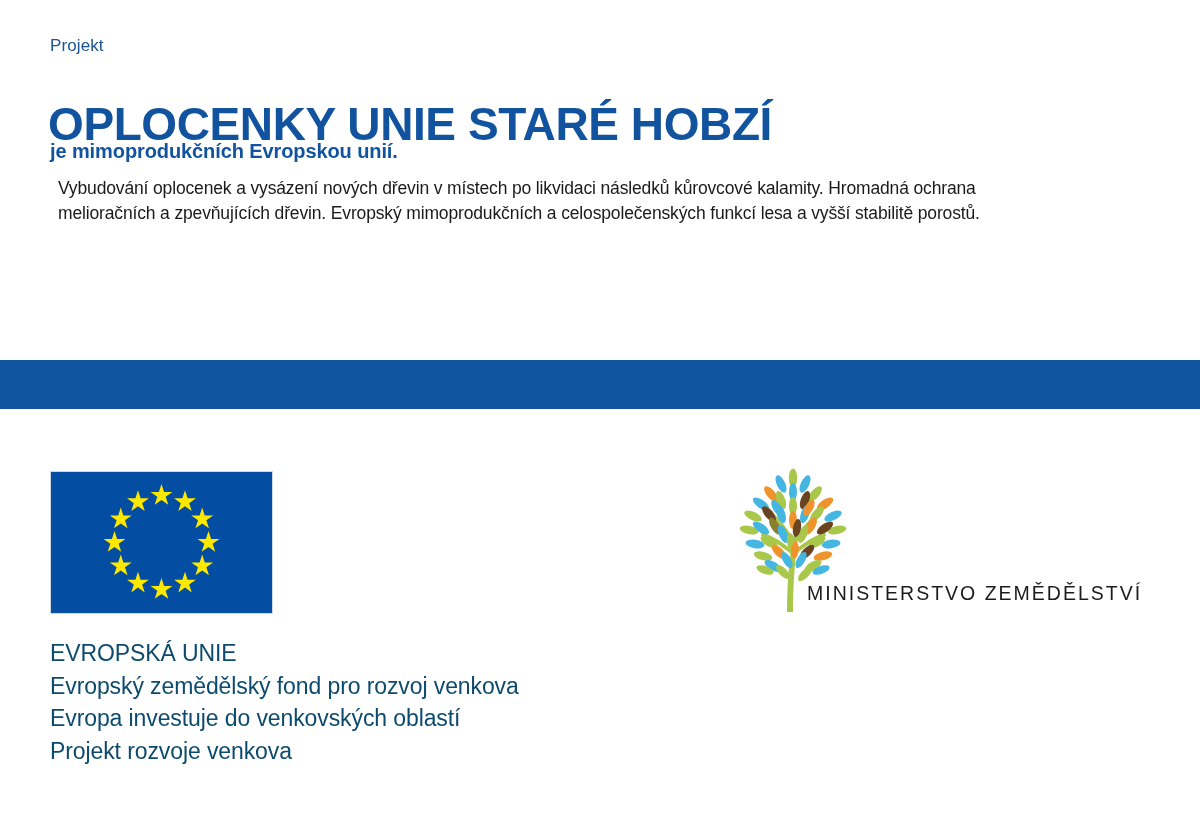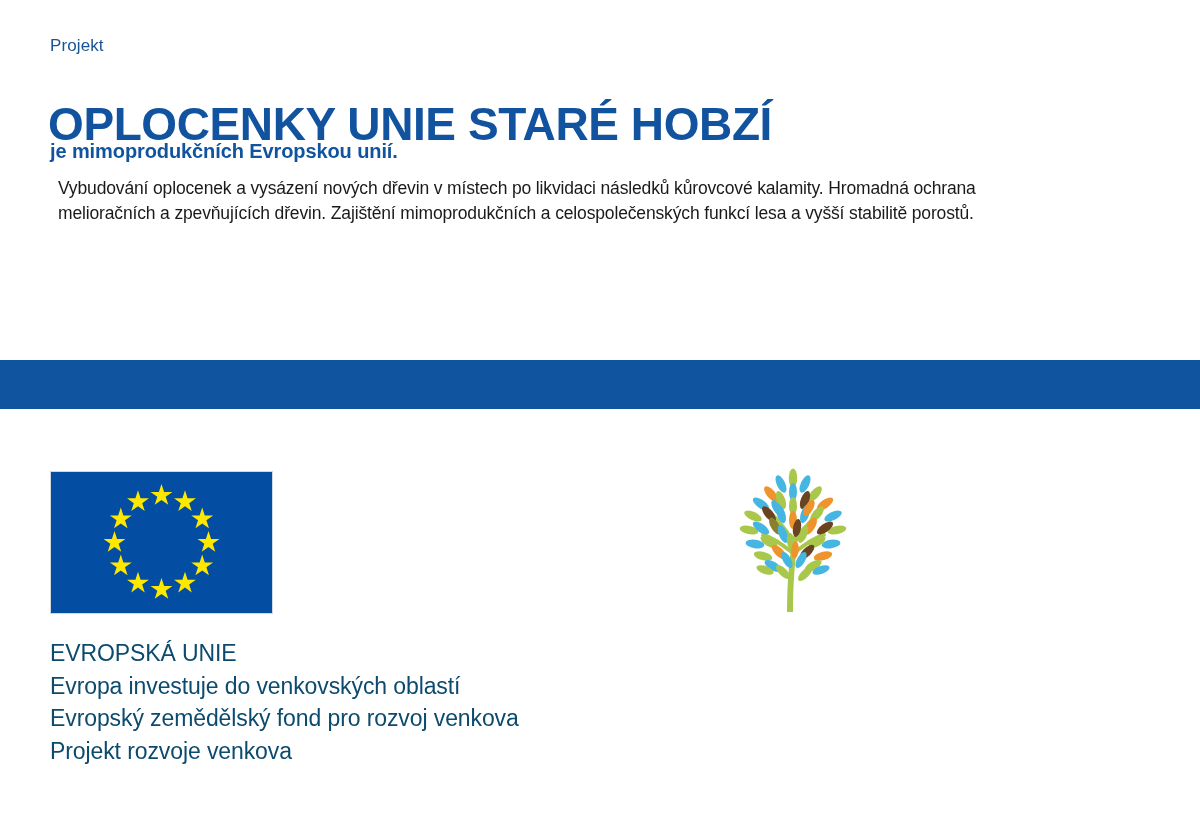--- a/index.html
+++ b/index.html
@@ -159,21 +159,21 @@
 <div class="top-section">
 
   <div class="eyebrow">Projekt</div>
 
   <h1 class="main-title">OPLOCENKY UNIE STARÉ HOBZÍ</h1>
 
   <div class="subtitle">je mimoprodukčních Evropskou unií.</div>
 
   <div class="body-text">
     <span class="tline">Vybudování oplocenek a vysázení nových dřevin v místech po likvidaci následků kůrovcové kalamity. Hromadná ochrana</span>
-    <span class="tline">melioračních a zpevňujících dřevin. Zajištění mimoprodukčních a celospolečenských funkcí lesa a vyšší stabilitě porostů.</span>
+    <span class="tline">melioračních a zpevňujících dřevin. Evropský mimoprodukčních a celospolečenských funkcí lesa a vyšší stabilitě porostů.</span>
   </div>
 
 </div>
 
 <div class="blue-band"></div>
 
 <div class="bottom-section">
 
   <div class="eu-flag" id="eu-flag">
   <svg width="221" height="141" viewBox="0 0 221 141" style="position: absolute; left: 0px; top: 0px;">
@@ -187,22 +187,22 @@
         <polygon points="0.00,-11.50 2.58,-3.55 10.94,-3.55 4.18,1.36 6.76,9.30 0.00,4.39 -6.76,9.30 -4.18,1.36 -10.94,-3.55 -2.58,-3.55" fill="#ffe800" transform="translate(87.00,111.20)"></polygon>
         <polygon points="0.00,-11.50 2.58,-3.55 10.94,-3.55 4.18,1.36 6.76,9.30 0.00,4.39 -6.76,9.30 -4.18,1.36 -10.94,-3.55 -2.58,-3.55" fill="#ffe800" transform="translate(69.80,94.00)"></polygon>
         <polygon points="0.00,-11.50 2.58,-3.55 10.94,-3.55 4.18,1.36 6.76,9.30 0.00,4.39 -6.76,9.30 -4.18,1.36 -10.94,-3.55 -2.58,-3.55" fill="#ffe800" transform="translate(63.50,70.50)"></polygon>
         <polygon points="0.00,-11.50 2.58,-3.55 10.94,-3.55 4.18,1.36 6.76,9.30 0.00,4.39 -6.76,9.30 -4.18,1.36 -10.94,-3.55 -2.58,-3.55" fill="#ffe800" transform="translate(69.80,47.00)"></polygon>
         <polygon points="0.00,-11.50 2.58,-3.55 10.94,-3.55 4.18,1.36 6.76,9.30 0.00,4.39 -6.76,9.30 -4.18,1.36 -10.94,-3.55 -2.58,-3.55" fill="#ffe800" transform="translate(87.00,29.80)"></polygon>
       </svg>
     </div>
 
   <div class="eu-text">
     <div class="eu-line-0">EVROPSKÁ UNIE</div>
+    <div class="eu-line">Evropský zemědělský fond pro rozvoj venkova</div>
     <div class="eu-line">Evropa investuje do venkovských oblastí</div>
-    <div class="eu-line">Evropský zemědělský fond pro rozvoj venkova</div>
     <div class="eu-line">Projekt rozvoje venkova</div>
   </div>
 
   <div class="ministry-logo">
 
     <svg class="tree-svg" width="130" height="155" viewBox="0 0 130 155" id="tree-svg">
 
       <path d="M52 148 C 52 120, 54 95, 58 72 L 63 72 C 60 96, 58 120, 58 148 Z" fill="#a9c84b"></path>
 
       <path d="M57 86 C 48 78, 38 72, 27 68 L 26 72 C 38 77, 48 83, 56 90 Z" fill="#a9c84b"></path>
@@ -254,15 +254,16 @@
         <ellipse cx="0" cy="0" rx="3.99" ry="9.03" fill="#45b6e2" transform="translate(66,96) rotate(30)"></ellipse>
         <ellipse cx="0" cy="0" rx="3.99" ry="9.03" fill="#a9c84b" transform="translate(48,108) rotate(-45)"></ellipse>
         <ellipse cx="0" cy="0" rx="3.99" ry="9.03" fill="#a9c84b" transform="translate(70,110) rotate(45)"></ellipse>
         <ellipse cx="0" cy="0" rx="3.78" ry="8.55" fill="#ef942c" transform="translate(60,86) rotate(5)"></ellipse>
         <ellipse cx="0" cy="0" rx="3.99" ry="9.03" fill="#a9c84b" transform="translate(30,106) rotate(-70)"></ellipse>
         <ellipse cx="0" cy="0" rx="3.99" ry="9.03" fill="#45b6e2" transform="translate(86,106) rotate(70)"></ellipse>
         <ellipse cx="0" cy="0" rx="3.99" ry="9.03" fill="#45b6e2" transform="translate(42,44) rotate(-30)"></ellipse>
         <ellipse cx="0" cy="0" rx="3.99" ry="9.03" fill="#ef942c" transform="translate(74,44) rotate(30)"></ellipse>
       </svg>
 
+    <div class="ministry-name">MINISTERSTVO ZEMĚDĚLSTVÍ</div>
   </div>
 
 </div>
 
 </body></html>

